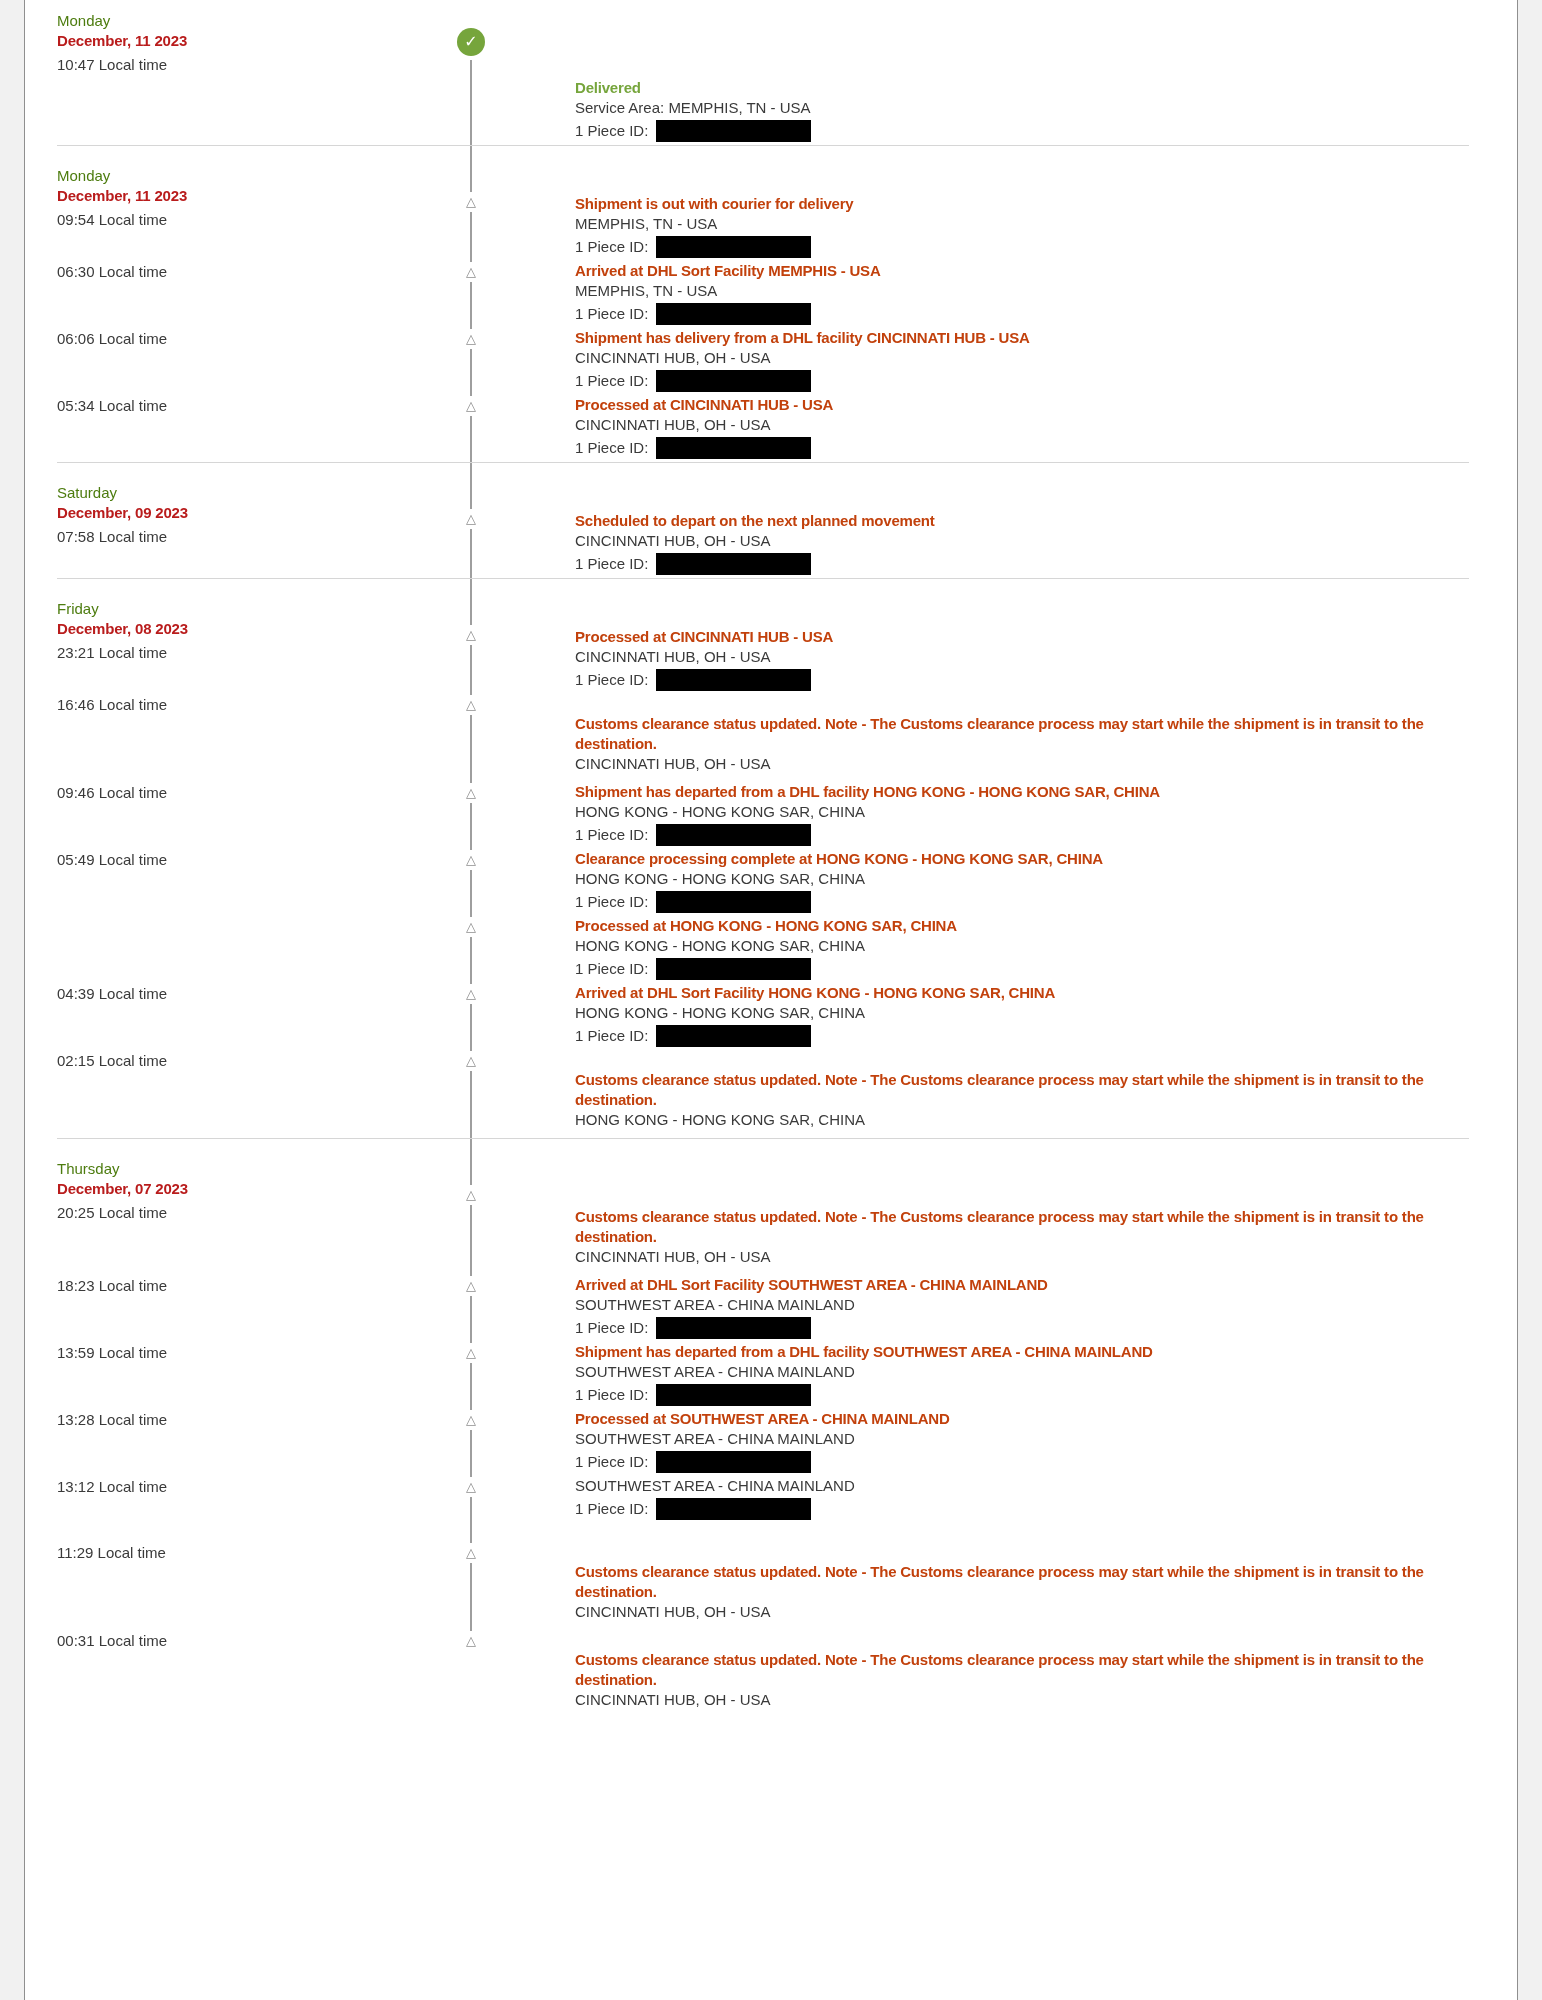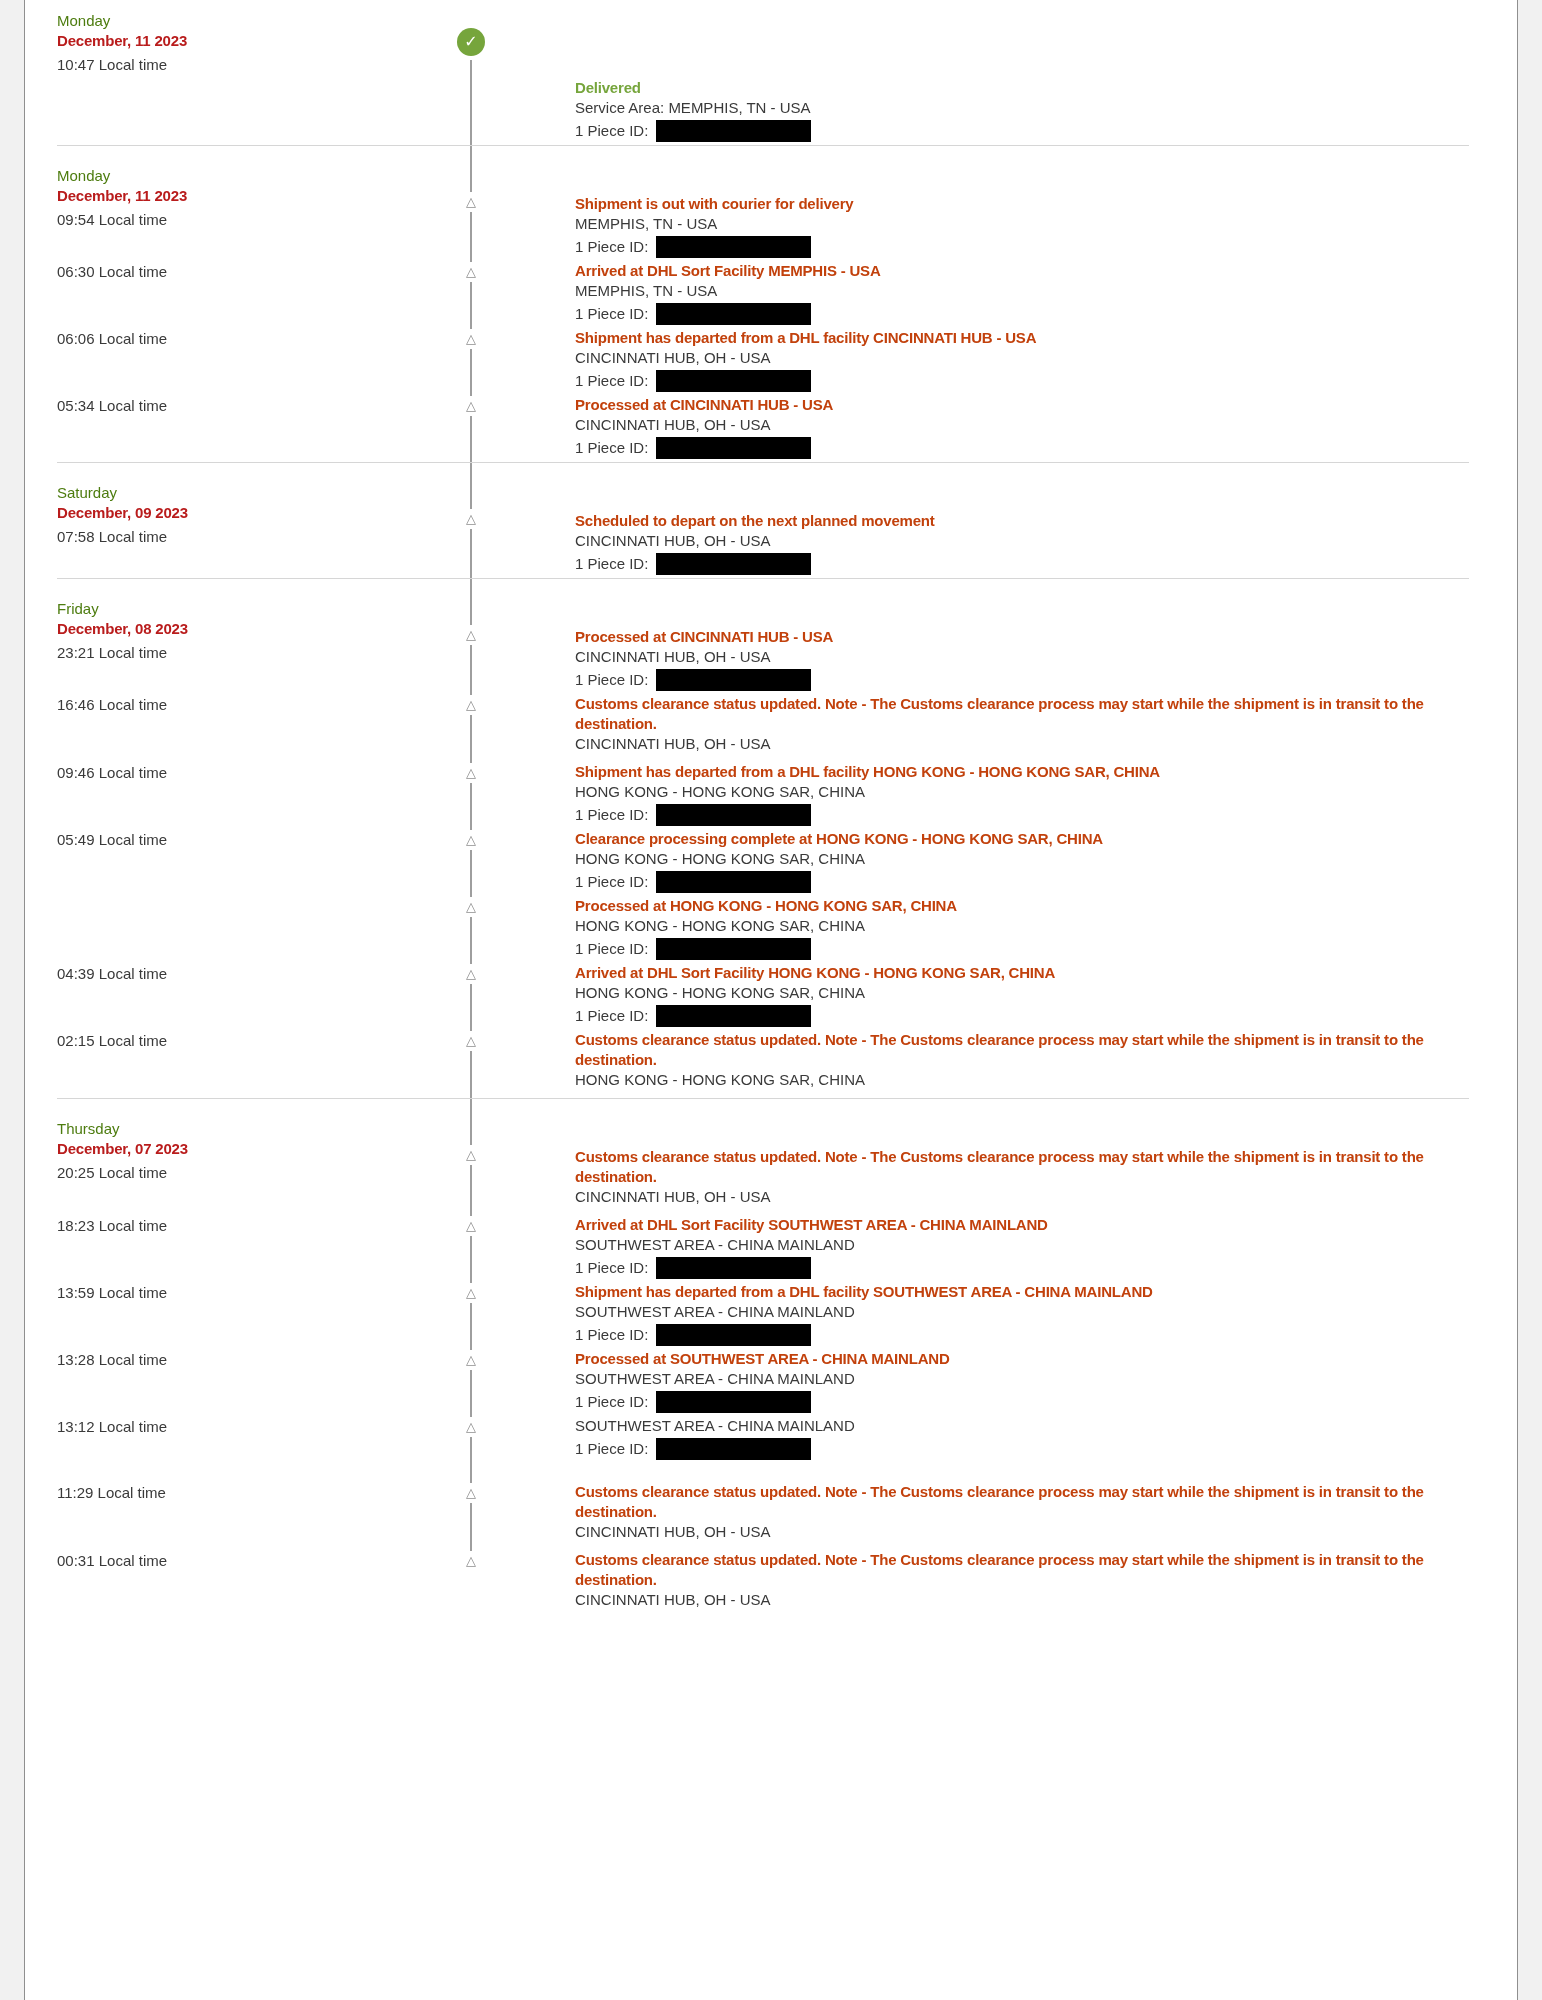--- a/index.html
+++ b/index.html
@@ -49,21 +49,21 @@
     letter-spacing:-0.2px; max-width:894px;
   }
   .event-title.green { color:#76A53C; }
   .event-location { line-height:20px; color:#3a3a3a; max-width:894px; }
   .event-piece { line-height:24px; margin-top:1px; white-space:nowrap; }
   .piece-label { color:#3a3a3a; }
   .redaction {
     display:inline-block; width:155px; height:22px; background:#000000;
     vertical-align:-6px; margin-left:3px;
   }
-  .no-piece .col-content { padding-bottom:8px; }
+  .no-piece .col-content { padding-bottom:8px;margin-top:20px; }
 
   
   .group-first .col-left { padding-top:20px; }
   .group-first .event-time { margin-top:4px; }
   .group-first .col-content { padding-top:48px; }
   .group-first .marker.triangle { margin-top:46px; }
   
   .page-first .col-left { padding-top:11px; }
   .page-first .col-content { padding-top:34px;margin-top:44px; }
   .page-first .marker.check { margin-top:28px; }
@@ -138,21 +138,21 @@
       <div class="event-row">
     <div class="col-left">
 
       <div class="event-time">06:06 Local time</div>
     </div>
     <div class="col-marker">
       <span class="tl-line"></span>
       <span class="marker triangle">△</span>
     </div>
     <div class="col-content">
-      <div class="event-title">Shipment has departed from a DHL facility CINCINNATI HUB - USA</div>
+      <div class="event-title">Shipment has delivery from a DHL facility CINCINNATI HUB - USA</div>
       <div class="event-location">CINCINNATI HUB, OH - USA</div>
       <div class="event-piece">
         <span class="piece-label">1 Piece ID: </span><span class="redaction"></span>
       </div>
     </div>
   </div>
       <div class="event-row">
     <div class="col-left">
 
       <div class="event-time">05:34 Local time</div>

